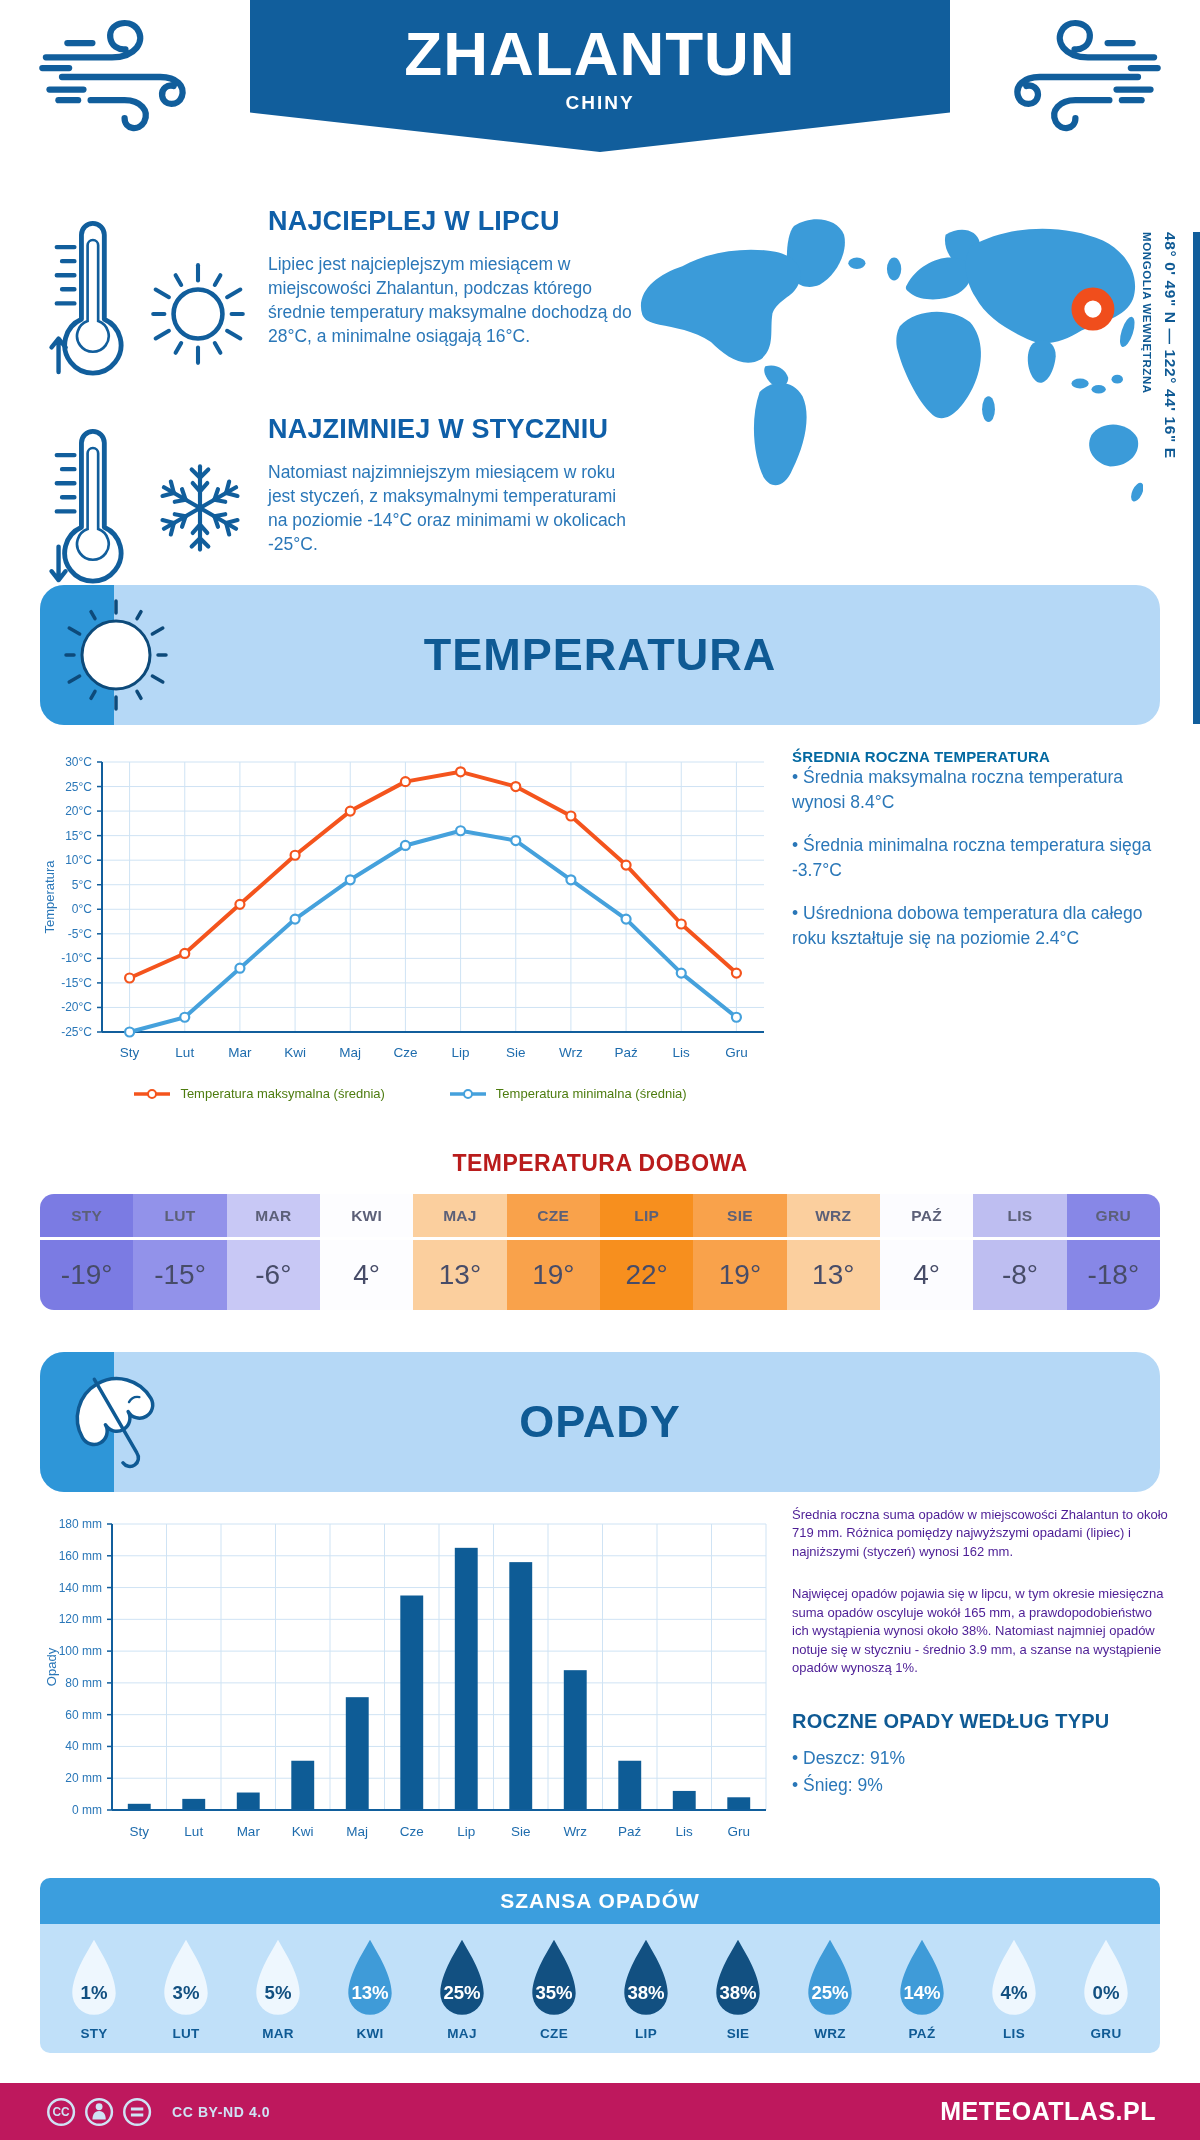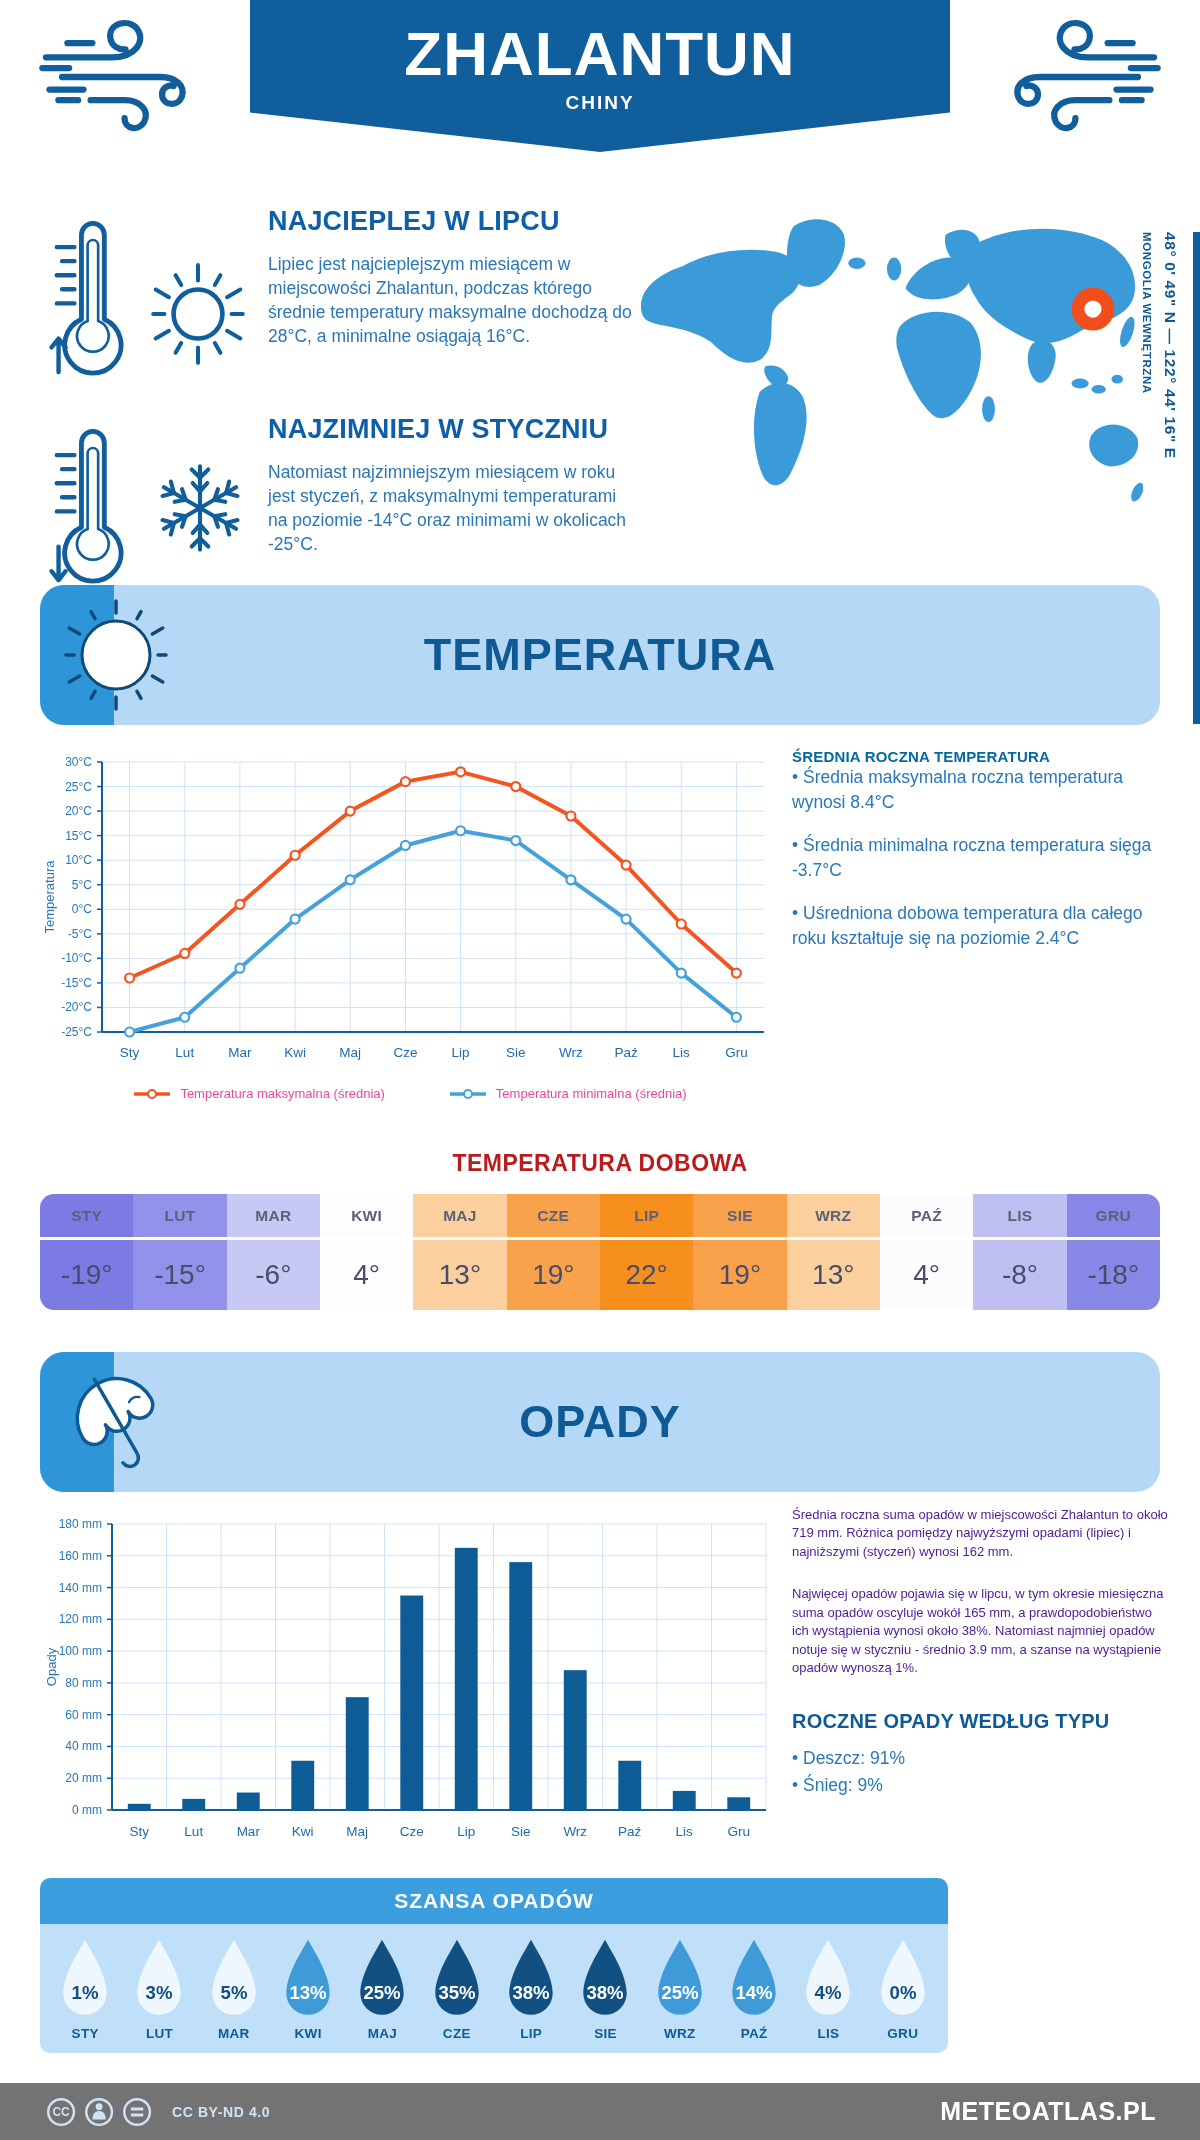--- a/index.html
+++ b/index.html
@@ -43,21 +43,21 @@
   .band-title{position:absolute;inset:0;display:flex;align-items:center;justify-content:center;
               font-size:45px;font-weight:800;color:#0f5a94;letter-spacing:1px}
   .band-icon{position:absolute;left:18px;top:12px;width:116px;height:116px}
 
   
   #temp-chart{position:absolute;left:40px;top:748px;width:740px;height:332px}
   #precip-chart{position:absolute;left:40px;top:1508px;width:740px;height:352px}
   .legend{position:absolute;left:40px;width:740px;display:flex;justify-content:center;gap:64px;align-items:center}
   #temp-legend{top:1086px}
   #precip-legend{top:1846px}
-  .legend-item{display:flex;align-items:center;gap:9px;font-size:13px;color:#ec4899}
+  .legend-item{display:flex;align-items:center;gap:9px;font-size:13px;color:#4d7c0f}
   .legend-line{width:38px;height:12px}
   .legend-square{width:13px;height:13px;border-radius:2px;display:inline-block}
 
   
   .aside1{position:absolute;left:792px;top:748px;width:376px}
   .aside2{position:absolute;left:792px;top:1506px;width:378px}
   .aside-title{font-size:15px;font-weight:800;color:#0369a1;letter-spacing:.2px}
   .bullet{font-size:17.5px;color:#2a77b8;line-height:1.4;margin-bottom:19px}
   .bullet::before{content:"• "}
   .para{font-size:13px;color:#4c1d95;line-height:1.42;margin-bottom:24px}
@@ -68,30 +68,30 @@
   
   .daily-title{position:absolute;left:0;top:1150px;width:100%;text-align:center;
                font-size:23px;font-weight:800;color:#b91c1c;letter-spacing:.5px}
   #daily-table{position:absolute;left:40px;top:1194px;width:1120px;display:flex;border-radius:14px;overflow:hidden}
   .daily-col{flex:1}
   .daily-m{height:46px;display:flex;align-items:center;justify-content:center;
            font-size:15.5px;font-weight:700;border-bottom:3px solid #fff;letter-spacing:.3px}
   .daily-v{height:70px;display:flex;align-items:center;justify-content:center;font-size:28px;font-weight:400}
 
   
-  .chance{position:absolute;left:40px;top:1878px;width:908px}
+  .chance{position:absolute;left:40px;top:1878px;width:1120px}
   .chance-header{height:46px;background:#3b9ede;border-radius:10px 10px 0 0;display:flex;align-items:center;
                  justify-content:center;font-size:21px;font-weight:800;color:#fff;letter-spacing:1px}
   .chance-body{background:#c0e0f9;border-radius:0 0 10px 10px;display:flex;padding:12px 8px 12px}
   .drop-col{flex:1;text-align:center}
   .drop-svg{width:62px;height:87px;margin:0 auto}
   .drop-m{font-size:13.5px;font-weight:700;color:#0f5a94;margin-top:3px;letter-spacing:.3px}
 
   
-  .footer{position:absolute;left:0;top:2083px;width:1200px;height:57px;background:#737373;
+  .footer{position:absolute;left:0;top:2083px;width:1200px;height:57px;background:#be185d;
           display:flex;align-items:center;padding:0 44px}
   .cc-svg{width:114px;height:36px}
   .license{color:#cfe3f5;font-size:14px;font-weight:700;letter-spacing:.6px;margin-left:14px}
   .brand{margin-left:auto;color:#fff;font-size:25px;font-weight:800;letter-spacing:.5px}
 </style>
 </head>
 <body>
 
 <div class="page">
 

